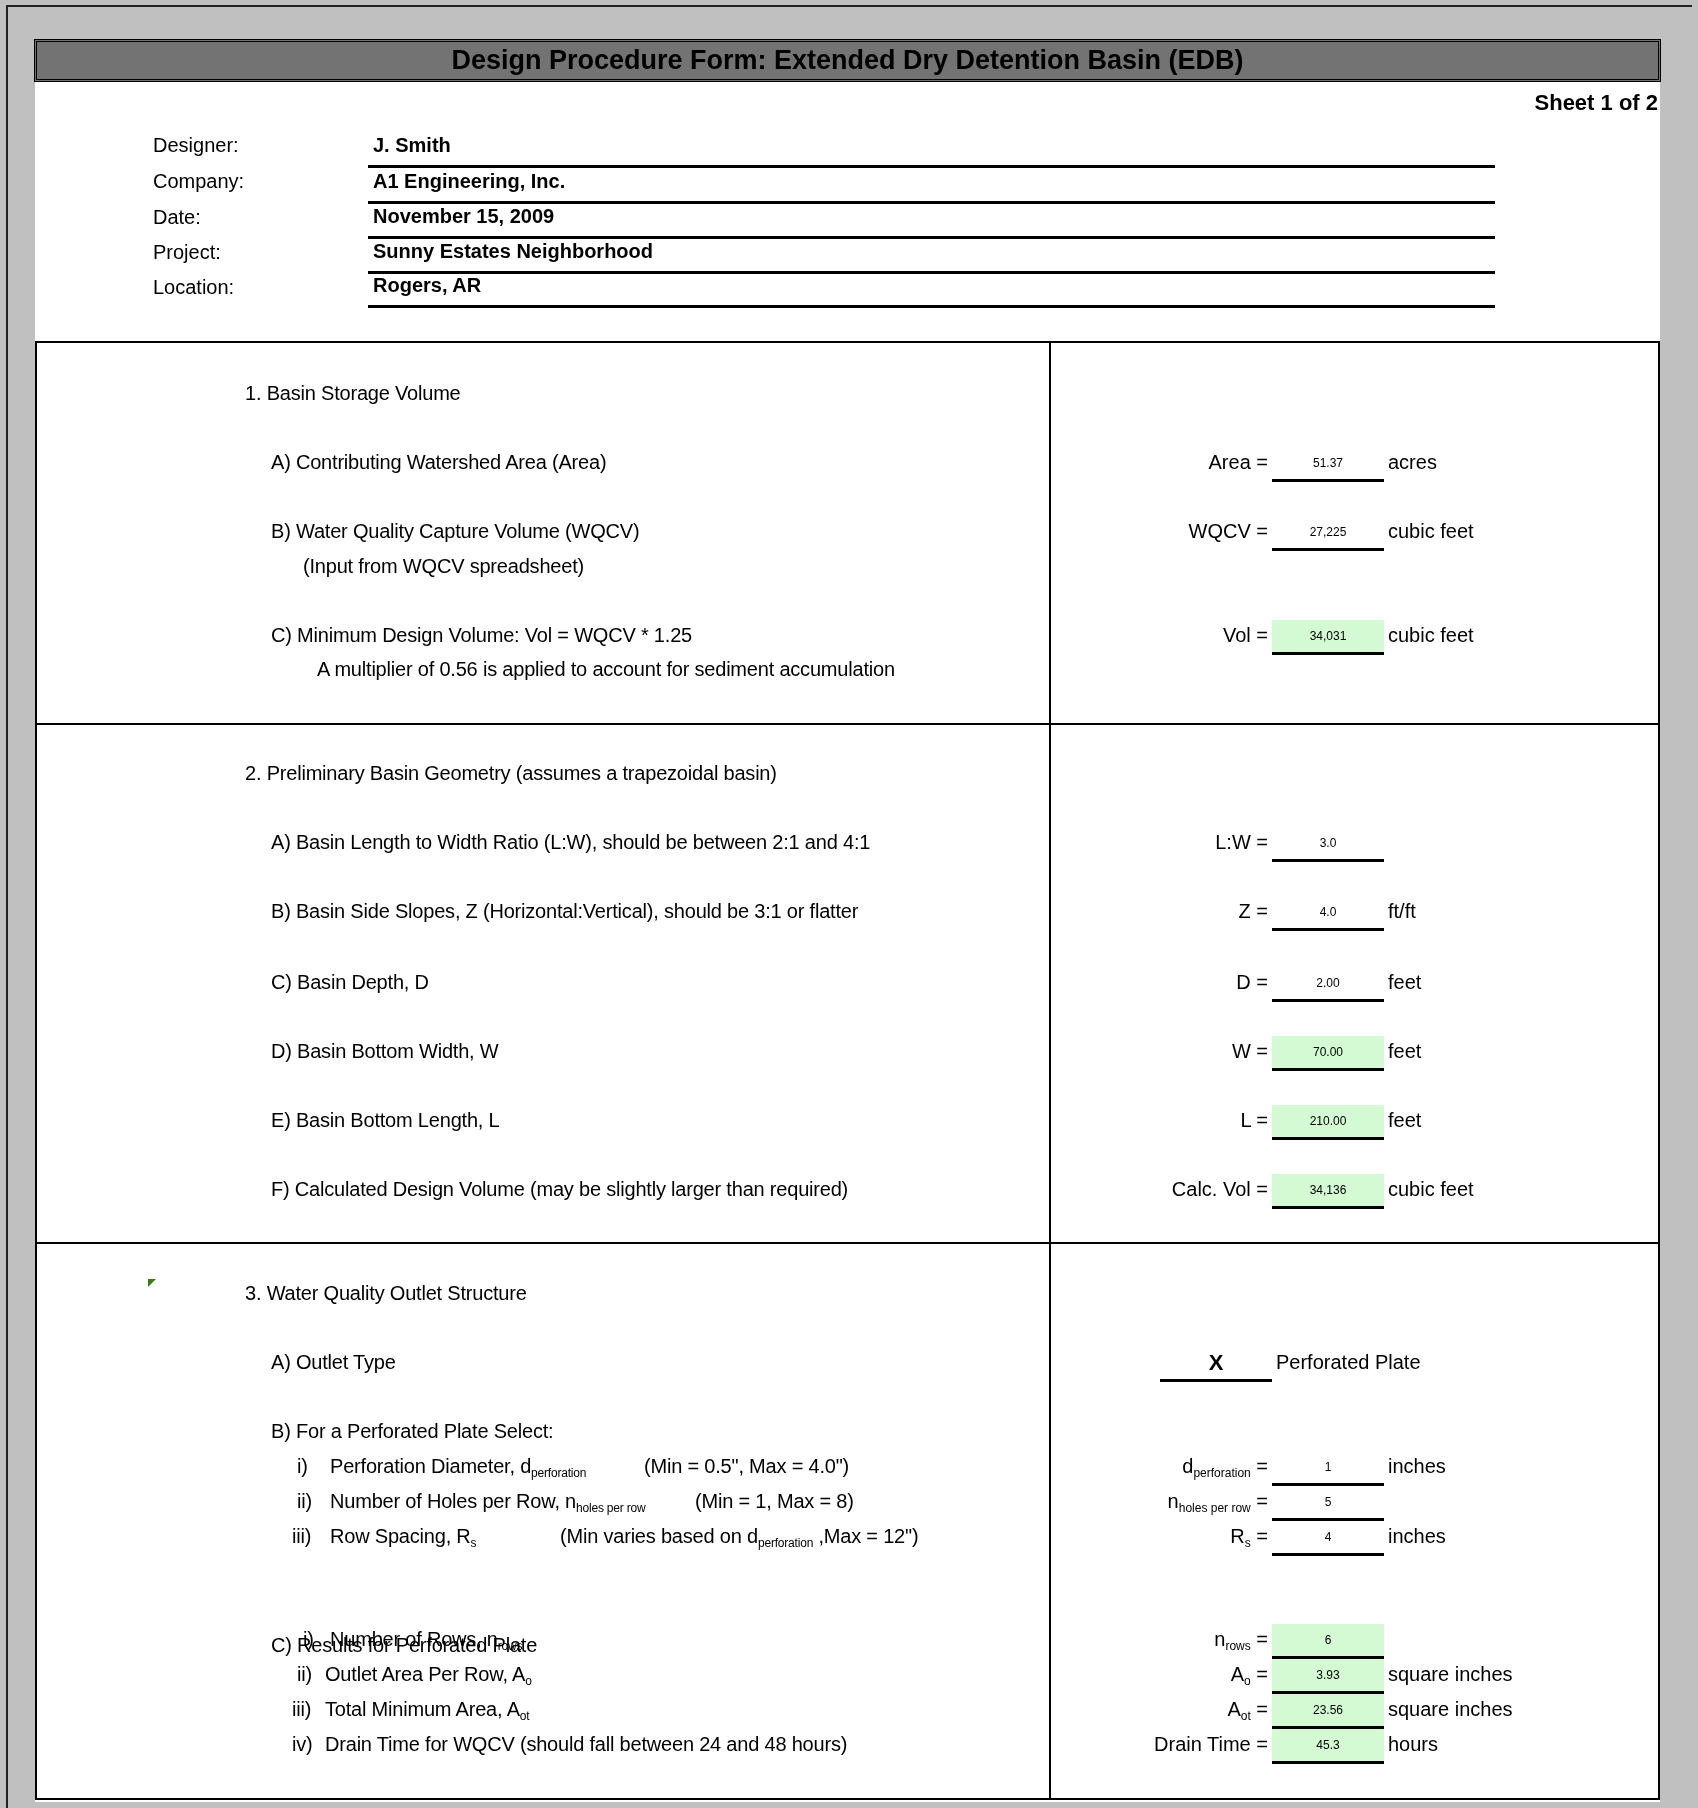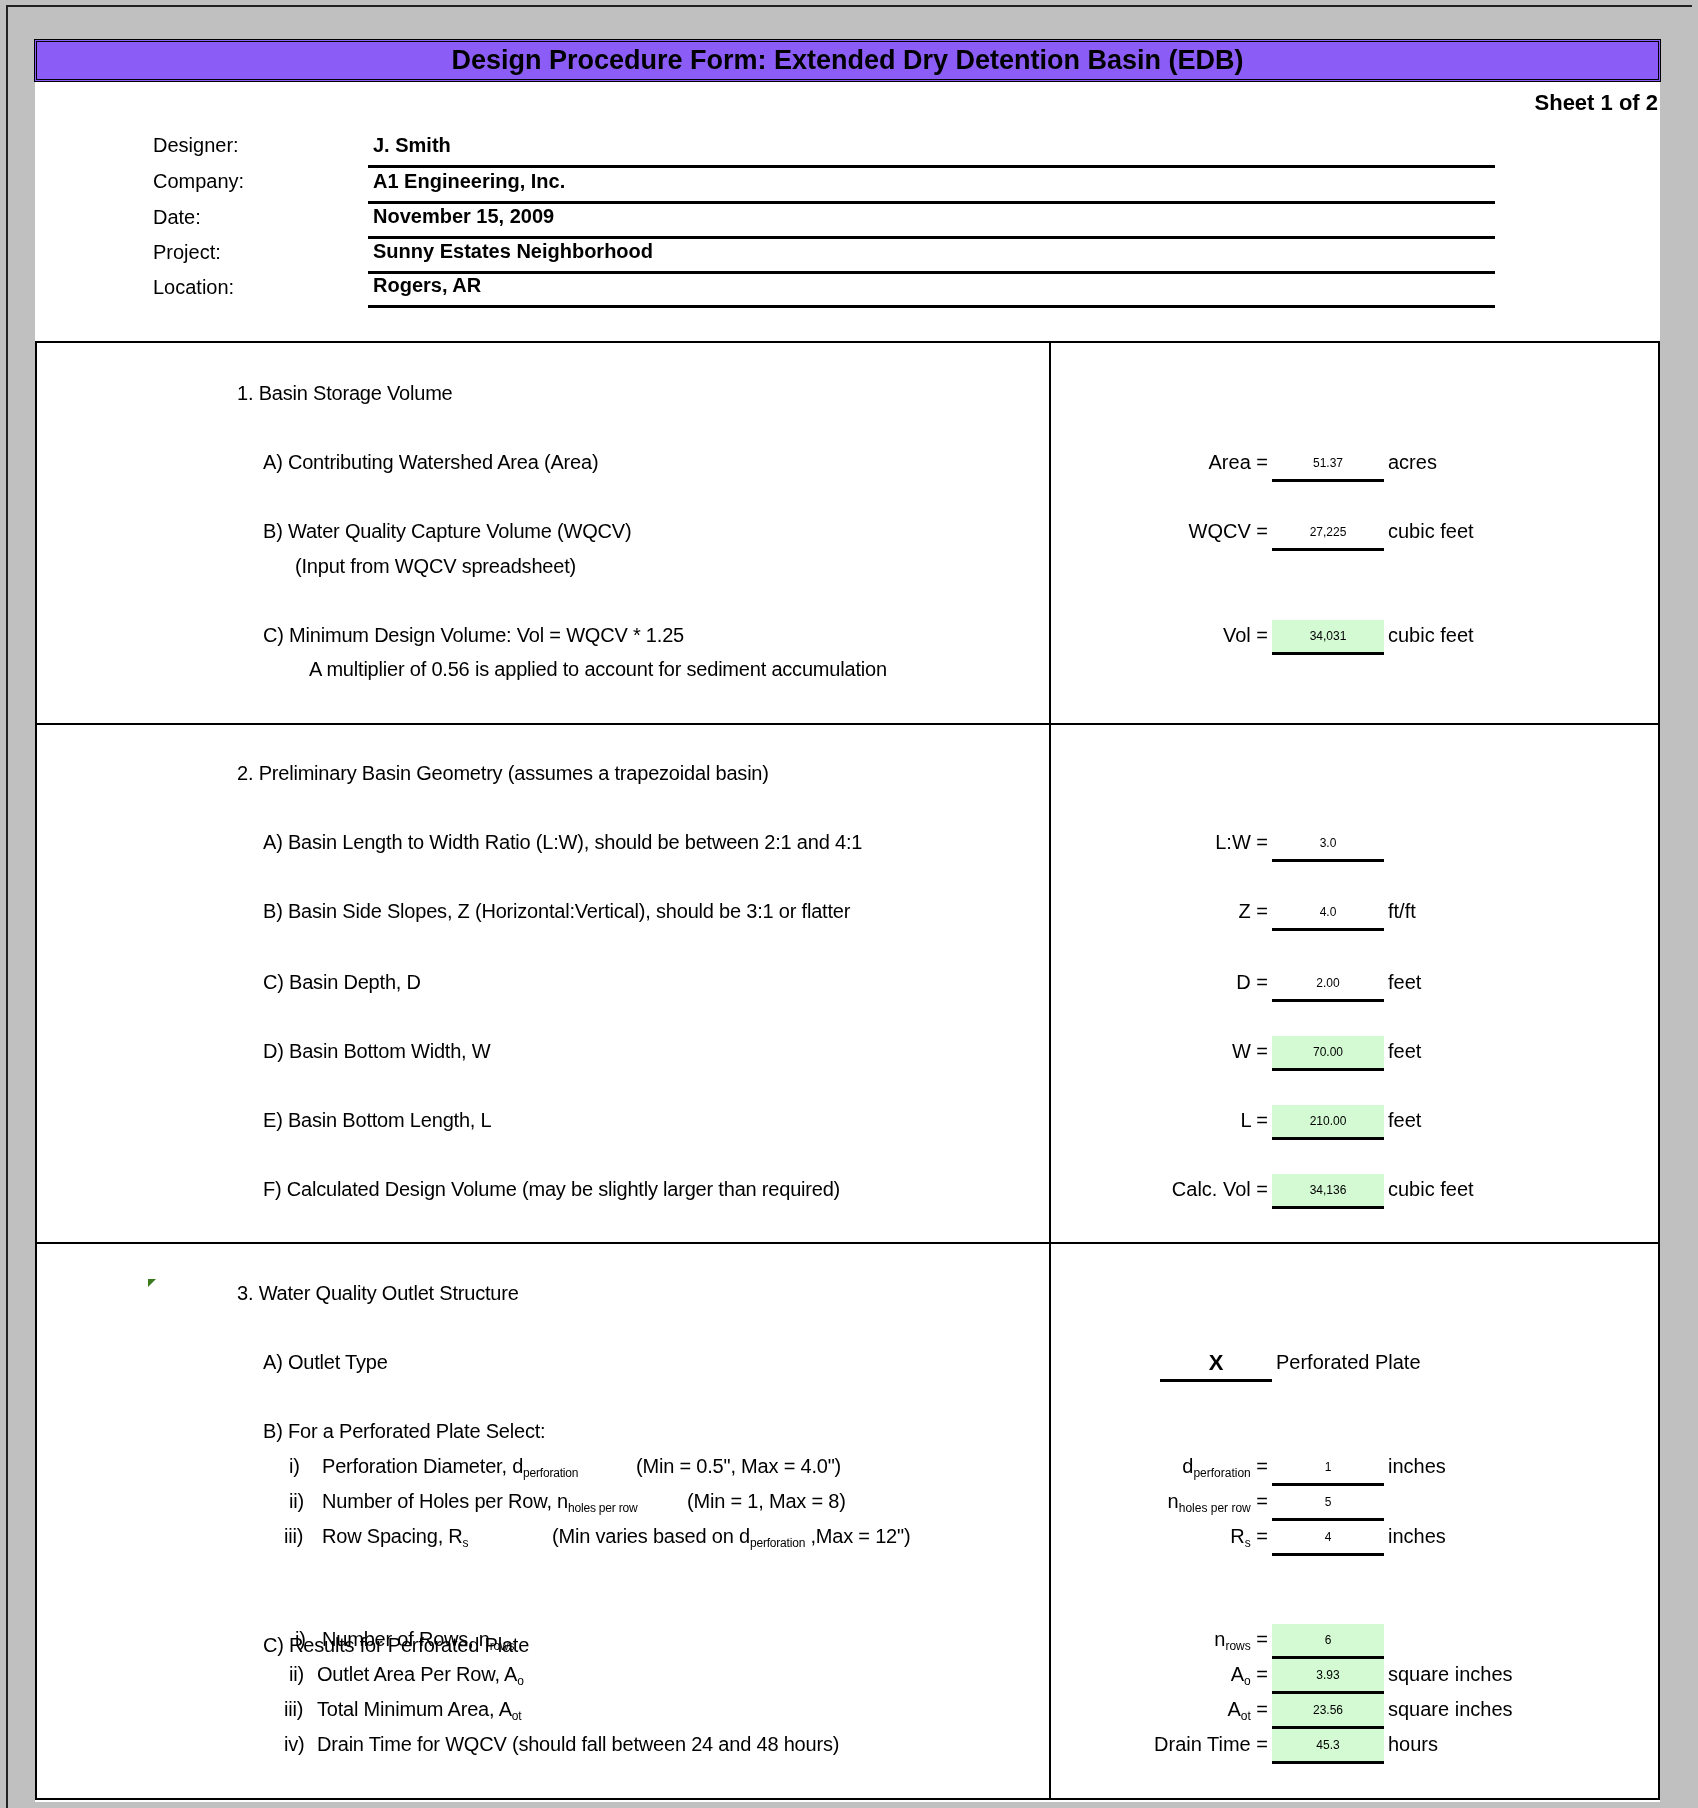--- a/index.html
+++ b/index.html
@@ -1,27 +1,27 @@
 <!DOCTYPE html>
 <html><head>
 <meta charset="utf-8">
 <style>
   html,body{margin:0;padding:0;}
   body{width:1698px;height:1808px;background:#c0c0c0;position:relative;overflow:hidden;font-family:"Liberation Sans",sans-serif;color:#000;}
   .frame{position:absolute;left:6px;top:5px;width:1686px;height:1803px;border-left:2px solid #222;border-top:2px solid #222;box-sizing:border-box;}
   .sheet{position:absolute;left:35px;top:40px;width:1625px;height:1762px;background:#fff;}
-  .titlebar{position:absolute;left:34px;top:39px;width:1627px;height:43px;background:#8b5cf6;border:3px double #000;box-sizing:border-box;text-align:center;font-weight:bold;font-size:27px;line-height:36px;}
+  .titlebar{position:absolute;left:34px;top:39px;width:1627px;height:43px;background:#737373;border:3px double #000;box-sizing:border-box;text-align:center;font-weight:bold;font-size:27px;line-height:36px;}
   .sheetno{position:absolute;right:40px;top:90px;font-weight:bold;font-size:22px;}
   .hlabel{position:absolute;left:153px;font-weight:normal;font-size:20px;}
   .hval{position:absolute;left:373px;font-weight:bold;font-size:20px;}
   .hline{position:absolute;left:368px;width:1127px;height:0;border-top:3px solid #000;}
   .box{position:absolute;left:35px;width:1625px;border:2px solid #000;border-bottom:none;box-sizing:border-box;}
   .box.last{border-bottom:2px solid #000;}
   .vdiv{position:absolute;left:1049px;top:342px;width:0;height:1458px;border-left:2px solid #000;}
-  .t{position:absolute;font-size:20px;white-space:nowrap;letter-spacing:-0.2px;}
+  .t{position:absolute;font-size:20px;white-space:nowrap;letter-spacing:-0.2px;margin-left:8px;}
   .lbl{position:absolute;font-size:20px;white-space:nowrap;text-align:right;width:300px;left:968px;}
   .val{position:absolute;left:1272px;width:112px;height:32px;font-size:12px;text-align:center;line-height:32px;border-bottom:3px solid #000;box-sizing:content-box;}
   .val.calc{background:#d3fad3;}
   .unit{position:absolute;left:1388px;font-size:20px;white-space:nowrap;}
   sub{font-size:12px;vertical-align:-4px;line-height:0;}
   .marker{position:absolute;left:148px;top:1279px;width:0;height:0;border-top:8px solid #3c7a1e;border-right:8px solid transparent;}
   .xbox{position:absolute;left:1160px;width:112px;height:32px;font-size:22px;font-weight:bold;text-align:center;line-height:32px;border-bottom:3px solid #000;}
 </style>
 </head>
 <body>

